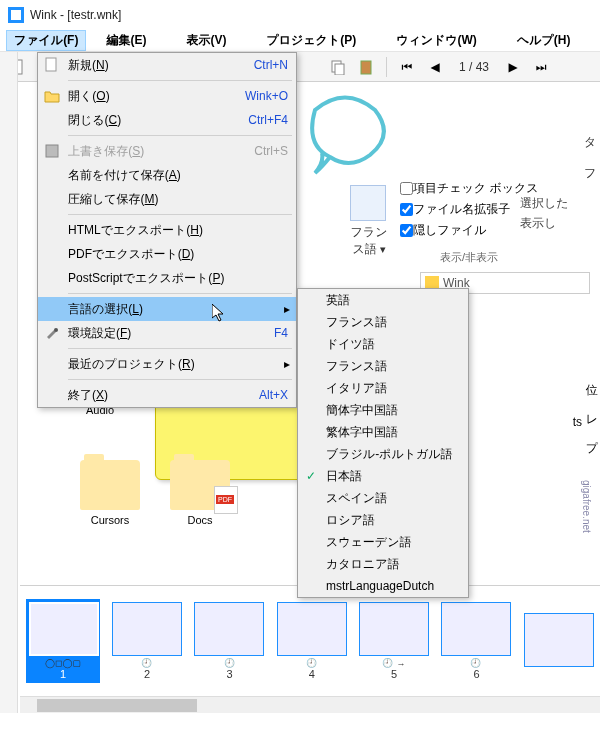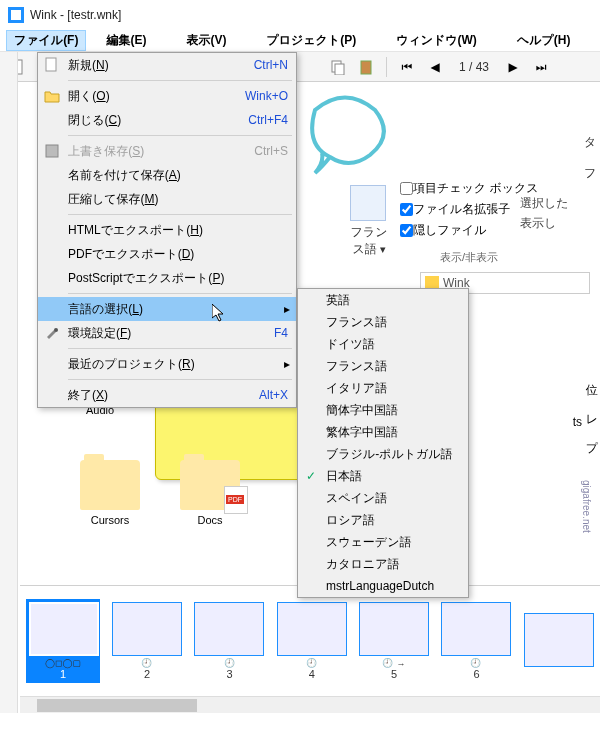--- a/index.html
+++ b/index.html
@@ -167,21 +167,21 @@
 </div>
 
 <div class="yellow-rect"></div>
 
 <div class="folders">
   <div class="folder" style="margin-top:-30px">
     <div class="ficon"></div>
     <div class="flabel">Audio</div>
   </div>
 </div>
-<div style="position:absolute;top:460px;left:80px;display:flex;gap:40px">
+<div style="position:absolute;top:460px;left:80px;display:flex;gap:30px">
   <div class="folder">
     <div class="ficon"></div>
     <div class="flabel">Cursors</div>
   </div>
   <div class="folder">
     <div class="ficon">
         <div class="pdf"></div>
       </div>
     <div class="flabel">Docs</div>
   </div>

